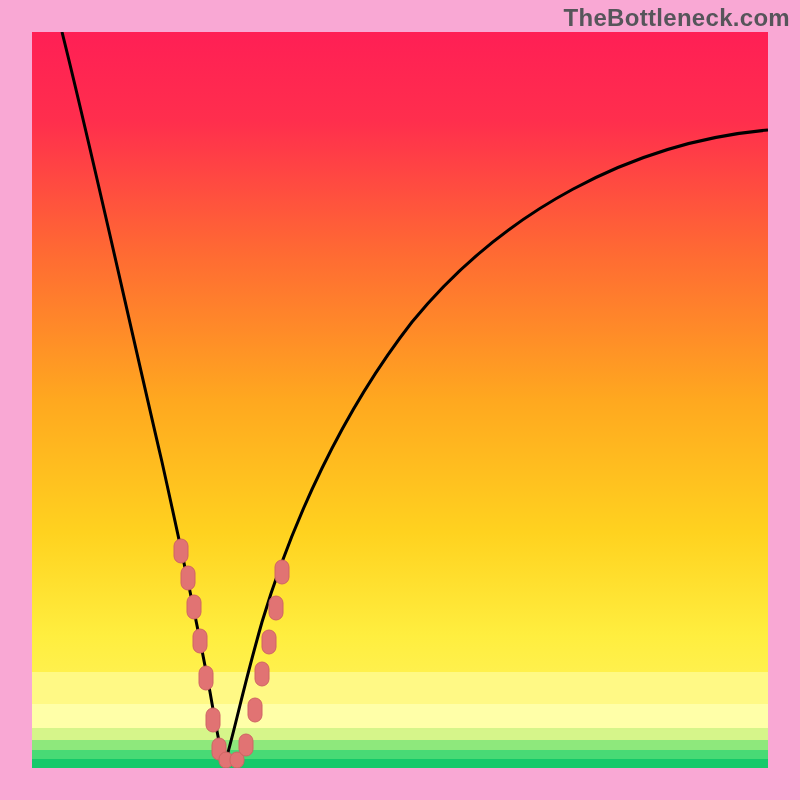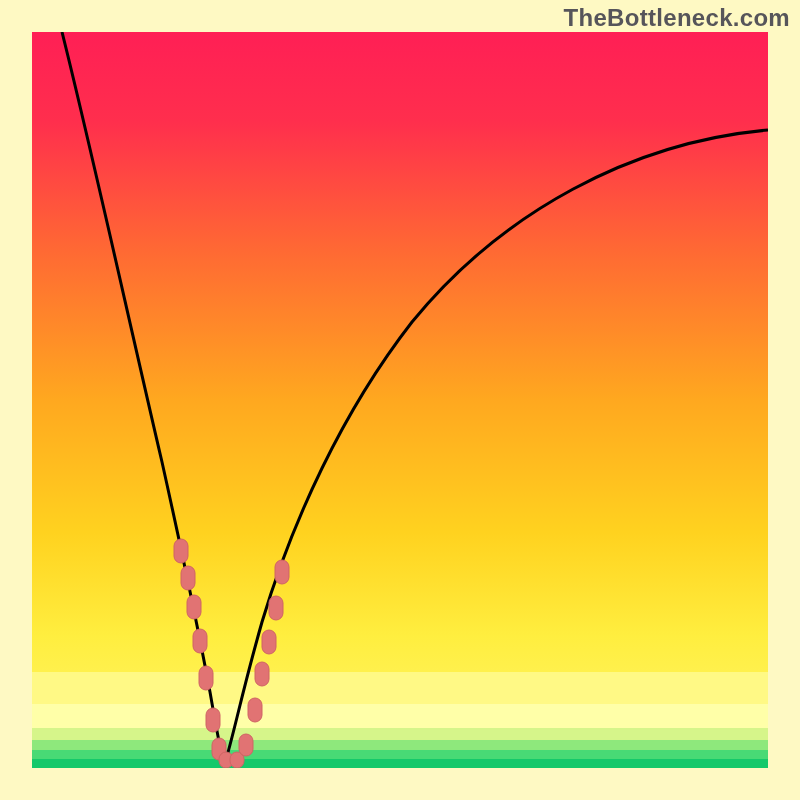--- a/index.html
+++ b/index.html
@@ -7,21 +7,21 @@
     padding: 0;
     width: 800px;
     height: 800px;
     background: #000;
     overflow: hidden;
   }
   .frame {
     position: absolute;
     width: 800px;
     height: 800px;
-    background: #fef9c3;
+    background: #f9a8d4;
   }
   .plot {
     position: absolute;
     left: 32px;
     top: 32px;
     width: 736px;
     height: 736px;
     overflow: hidden;
   }
   .gradient {

